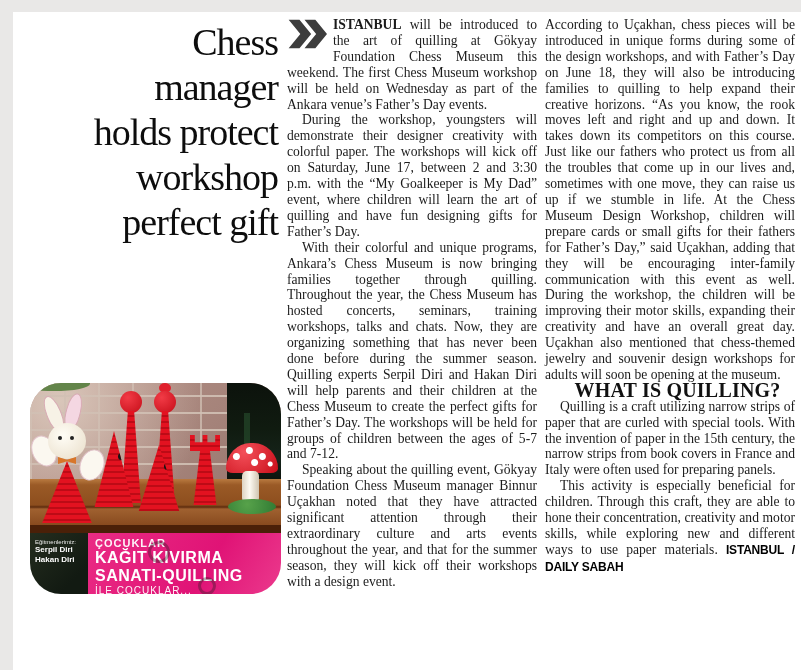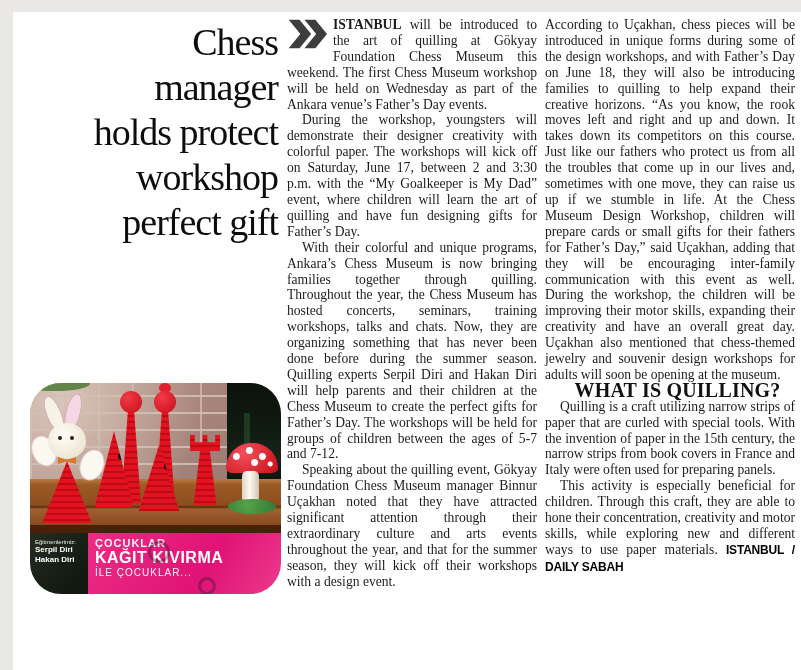--- a/index.html
+++ b/index.html
@@ -185,20 +185,21 @@
       <div class="nm">Hakan Diri</div>
     </div>
     <div class="poster-sched">
       <div>Süre: Cumartesi</div>
       <div>günleri</div>
       <div>Saat: 14.00-15.30</div>
     </div>
     <div class="poster-main">
       <div class="pm-1">ÇOCUKLAR</div>
       <div class="pm-2">KAĞIT KIVIRMA</div>
+      <div class="pm-3">SANATI-QUILLING</div>
       <div class="pm-4">İLE ÇOCUKLAR...</div>
     </div>
     <div class="poster-desc">
       <div>Festival süresince çocuklar kağıt kıvırma</div>
       <div>sanatını kağıtlarla deneyecekler.</div>
       <div>Kendi tasarladıklarını sergileyip paylaşırken</div>
       <div>keyifli vakit geçirecekler.</div>
     </div>
     <div class="ring" style="left:118px;top:8px;width:16px;height:16px;"></div>
     <div class="ring" style="left:168px;top:44px;width:12px;height:12px;"></div>

